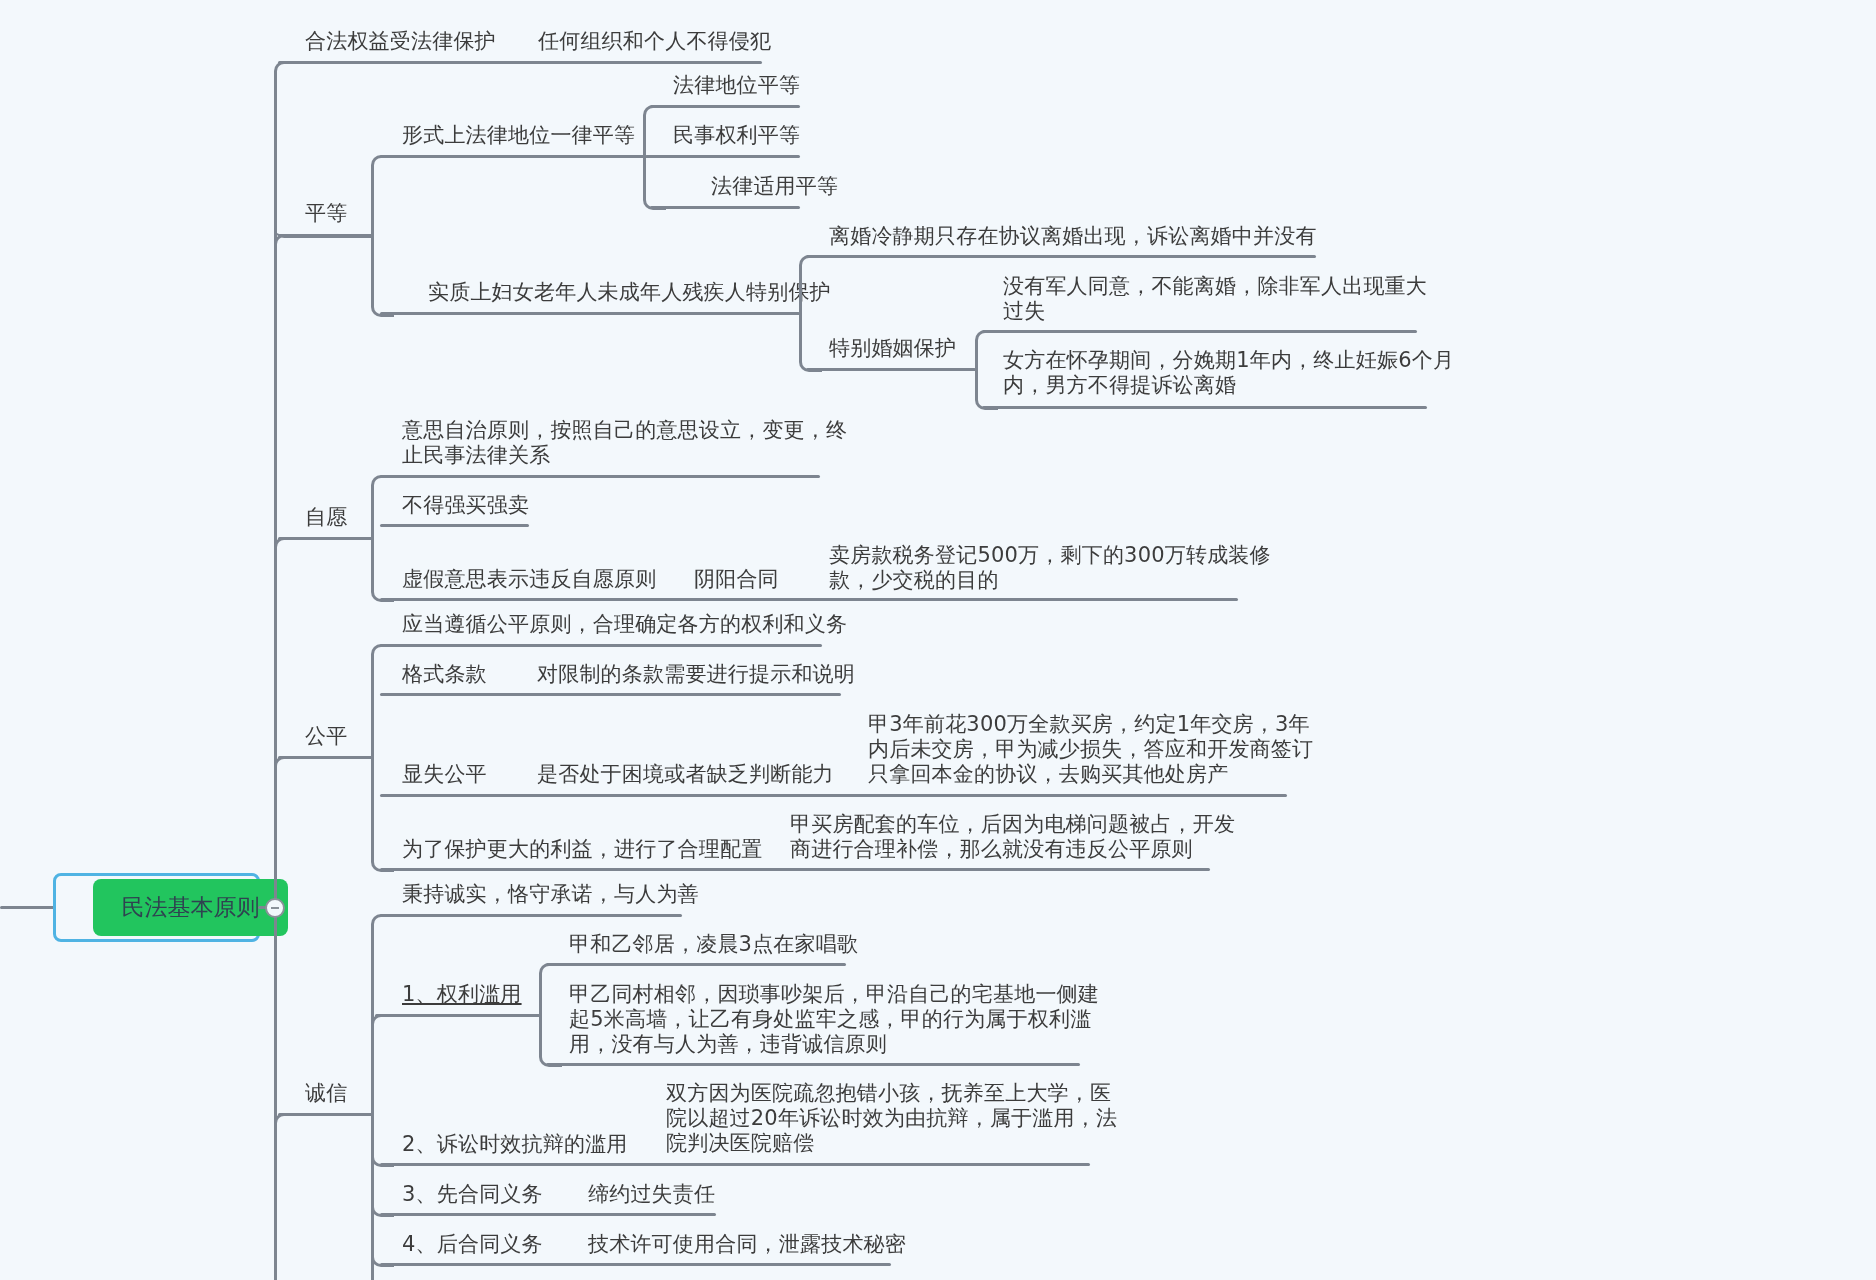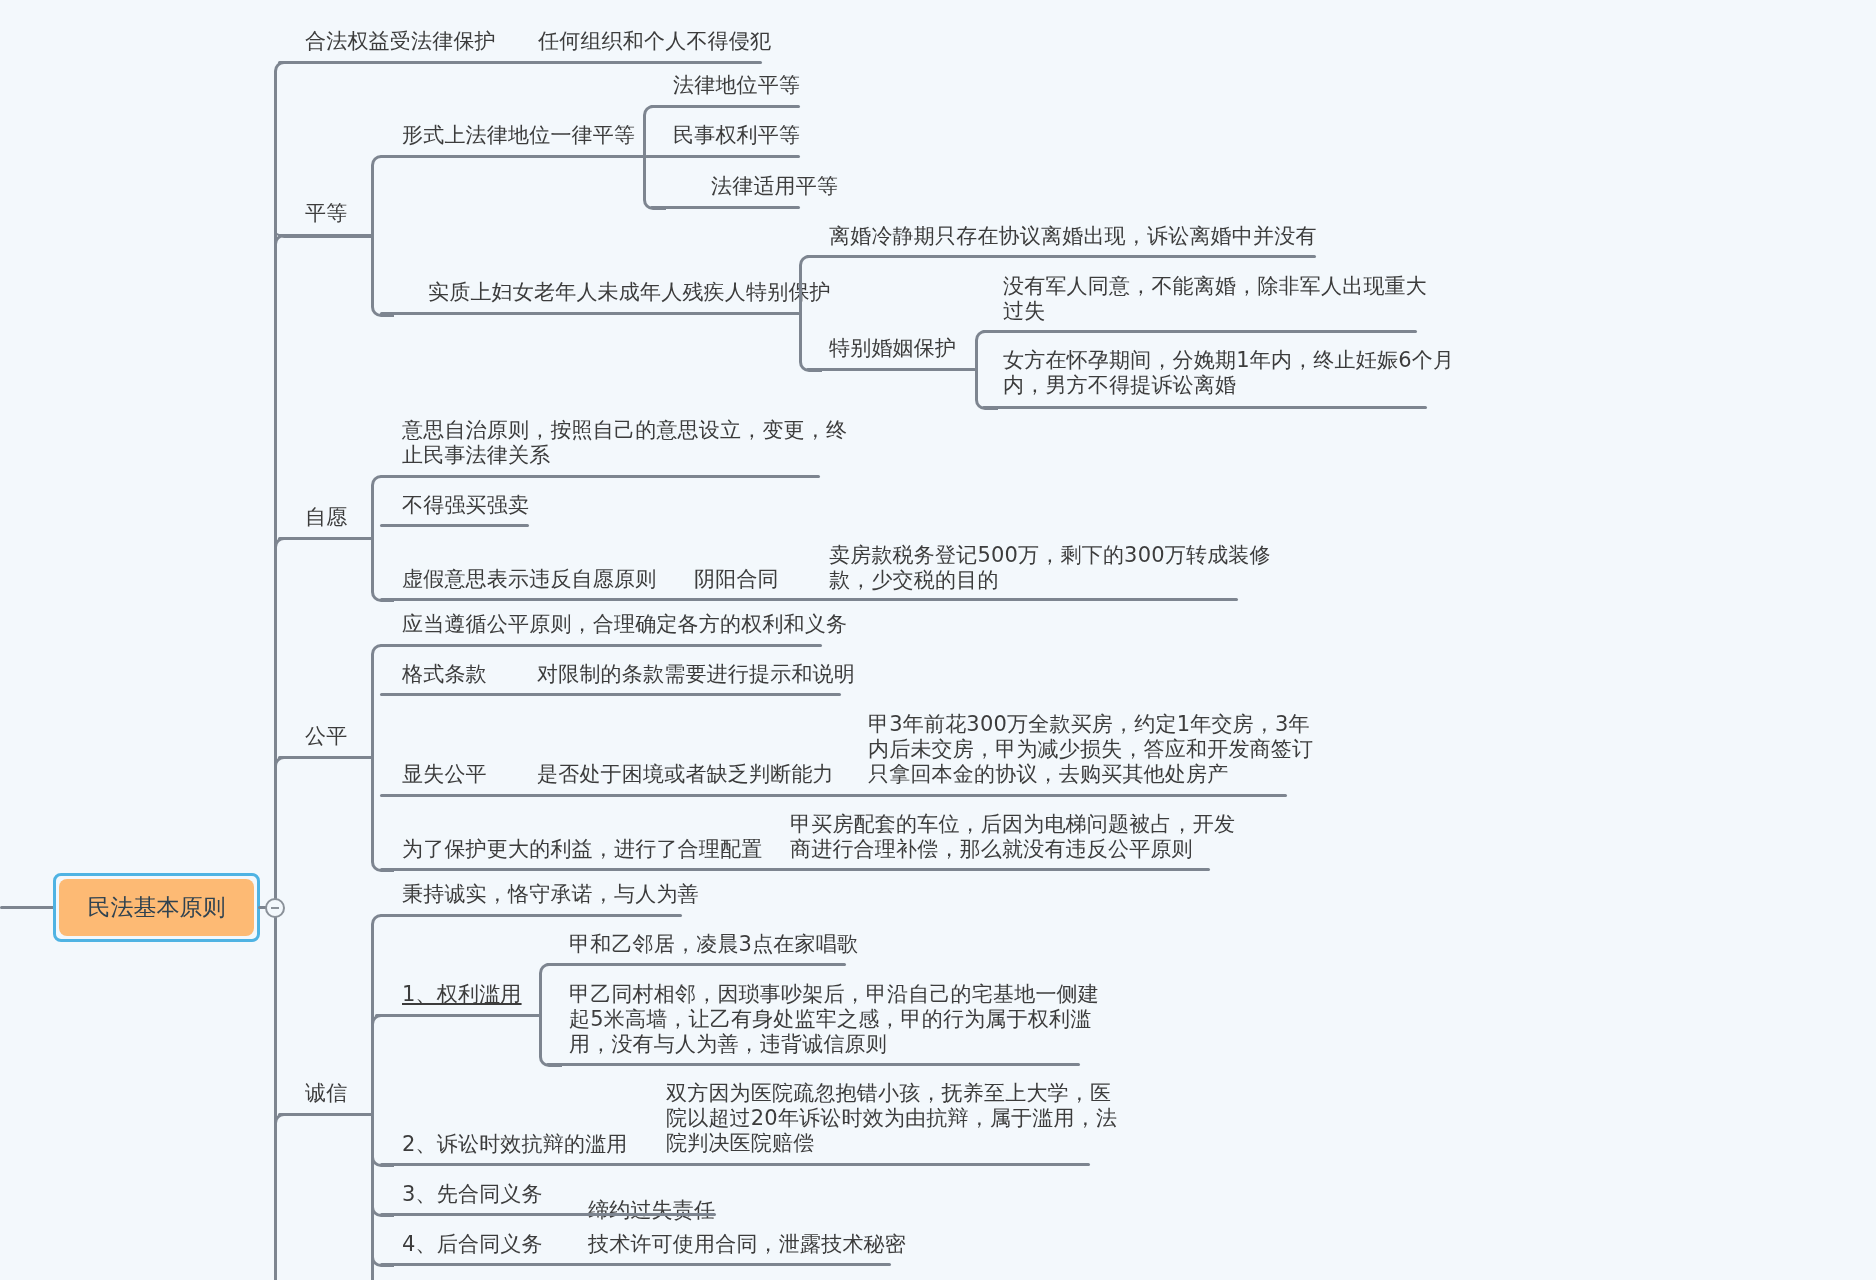--- a/index.html
+++ b/index.html
@@ -5,22 +5,22 @@
   html,body{margin:0;padding:0;}
   body{width:1876px;height:1280px;background:#f3f8fc;position:relative;overflow:hidden;
        font-family:"DejaVu Sans","Liberation Sans",sans-serif;color:#3c3c3c;}
   .t{position:absolute;font-size:21px;line-height:25px;white-space:pre;letter-spacing:0.2px;}
   .hl{position:absolute;height:3px;background:#7d8590;border-radius:2px;}
   .vl{position:absolute;width:3px;background:#7d8590;}
   .br{position:absolute;border-left:3px solid #7d8590;border-bottom:3px solid #7d8590;border-bottom-left-radius:10px;}
   .bt{position:absolute;border-left:3px solid #7d8590;border-top:3px solid #7d8590;border-top-left-radius:10px;}
   .root{position:absolute;left:53px;top:873px;width:207px;height:69px;box-sizing:border-box;
         border:3px solid #4fb3e3;border-radius:8px;background:#f3f8fc;padding:3px;}
-  .root-inner{width:100%;height:100%;background:#fdba74;border-radius:8px;display:flex;align-items:center;justify-content:center;
-        font-size:23px;color:#2f4250;}
+  .root-inner{width:100%;height:100%;background:#22c55e;border-radius:8px;display:flex;align-items:center;justify-content:center;
+        font-size:23px;color:#2f4250;margin-left:34px;}
   .collapse{position:absolute;left:265px;top:898px;width:16px;height:16px;border:2px solid #8a9199;border-radius:50%;background:#f3f8fc;box-sizing:content-box;}
   .collapse::after{content:"";position:absolute;left:4px;top:7px;width:8px;height:2px;background:#8a9199;}
 </style>
 </head>
 <body>
 
 <div class="hl" style="left:0;top:906px;width:55px;"></div>
 <div class="root">
   <div class="root-inner">民法基本原则</div>
 </div>
@@ -118,20 +118,20 @@
 <div class="hl" style="left:546px;top:963px;width:300px;"></div>
 <div class="t" style="left:569px;top:982px;"><span>甲乙同村相邻，因琐事吵架后，甲沿自己的宅基地一侧建</span><br><span>起5米高墙，让乙有身处监牢之感，甲的行为属于权利滥</span><br><span>用，没有与人为善，违背诚信原则</span></div>
 <div class="hl" style="left:546px;top:1063px;width:534px;"></div>
 
 <div class="t" style="left:402px;top:1132px;">2、诉讼时效抗辩的滥用</div>
 <div class="t" style="left:666px;top:1081px;"><span>双方因为医院疏忽抱错小孩，抚养至上大学，医</span><br><span>院以超过20年诉讼时效为由抗辩，属于滥用，法</span><br><span>院判决医院赔偿</span></div>
 <div class="br" style="left:371px;top:1100px;width:20px;height:64px;"></div>
 <div class="hl" style="left:380px;top:1163px;width:710px;"></div>
 
 <div class="t" style="left:402px;top:1182px;">3、先合同义务</div>
-<div class="t" style="left:588px;top:1182px;margin-top:16px;">缔约过失责任</div>
+<div class="t" style="left:588px;top:1182px;">缔约过失责任</div>
 <div class="br" style="left:371px;top:1180px;width:20px;height:34px;"></div>
 <div class="hl" style="left:380px;top:1213px;width:336px;"></div>
 
 <div class="t" style="left:402px;top:1232px;">4、后合同义务</div>
 <div class="t" style="left:588px;top:1232px;">技术许可使用合同，泄露技术秘密</div>
 <div class="br" style="left:371px;top:1230px;width:20px;height:34px;"></div>
 <div class="hl" style="left:380px;top:1263px;width:511px;"></div>
 
 </body></html>

